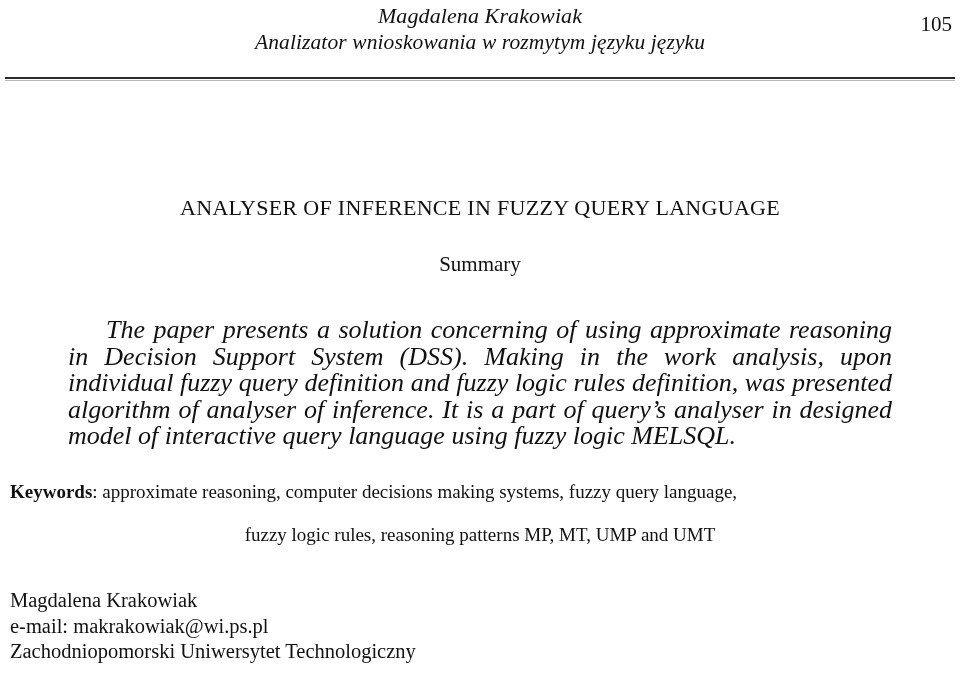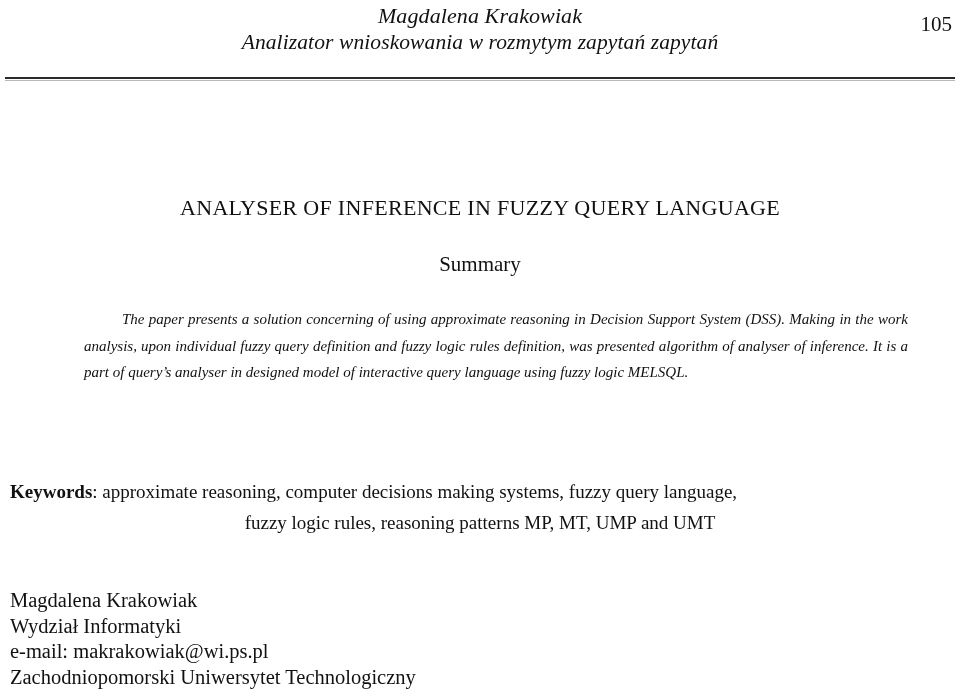--- a/index.html
+++ b/index.html
@@ -86,24 +86,24 @@
     left: 0;
     right: 0;
     text-align: center;
     font-size: 21px;
     font-family: Liberation Serif, serif;
   }
 
   .summary-body {
     position: absolute;
     top: 291px;
-    left: 84px;
+    left: 68px;
     width: 824px;
     font-style: italic;
-    font-size: 15px;
+    font-size: 26px;
     line-height: 26.5px;
     text-align: justify;
     text-justify: inter-word;
     text-indent: 38px;
   }
 
   
   .keywords {
     position: absolute;
     top: 459px;
@@ -113,58 +113,57 @@
     line-height: 27px;
     text-align: justify;
     text-justify: inter-word;
   }
   .keywords .kw-label {
     font-weight: bold;
   }
   .keywords .kw-line2 {
     display: block;
     text-align: center;
-    margin-top: 4px;
+    margin-top: 16px;
   }
 
   
   .affiliation {
     position: absolute;
     top: 588px;
     left: 10px;
     width: 600px;
     font-size: 20.5px;
     line-height: 25.5px;
   }
   .affiliation div { white-space: nowrap; }
 </style>
 </head>
 <body>
 
 <div class="page">
 
   <div class="running-head">
     <div class="rh-line rh-line-1">Magdalena Krakowiak</div>
-    <div class="rh-line rh-line-2">Analizator wnioskowania w rozmytym zapytań zapytań</div>
+    <div class="rh-line rh-line-2">Analizator wnioskowania w rozmytym języku języku</div>
     <div class="page-number">105</div>
   </div>
 
   <div class="head-rule"></div>
 
   <h1 class="article-title">ANALYSER OF INFERENCE IN FUZZY QUERY LANGUAGE</h1>
 
   <div class="summary-heading">Summary</div>
 
   <p class="summary-body">The paper presents a solution concerning of using approximate reasoning in Decision Support System (DSS). Making in the work analysis, upon individual fuzzy query definition and fuzzy logic rules definition, was presented algorithm of analyser of inference. It is a part of query’s analyser in designed model of interactive query language using fuzzy logic MELSQL.</p>
 
   <p class="keywords">
     <span class="kw-label">Keywords</span><span>: </span><span>approximate reasoning, computer decisions making systems, fuzzy query language,</span>
     <span class="kw-line2">fuzzy logic rules, reasoning patterns MP, MT, UMP and UMT</span>
   </p>
 
   <div class="affiliation">
     <div>Magdalena Krakowiak</div>
-    <div>Wydział Informatyki</div>
     <div>e-mail: makrakowiak@wi.ps.pl</div>
     <div>Zachodniopomorski Uniwersytet Technologiczny</div>
   </div>
 
 </div>
 
 </body></html>

